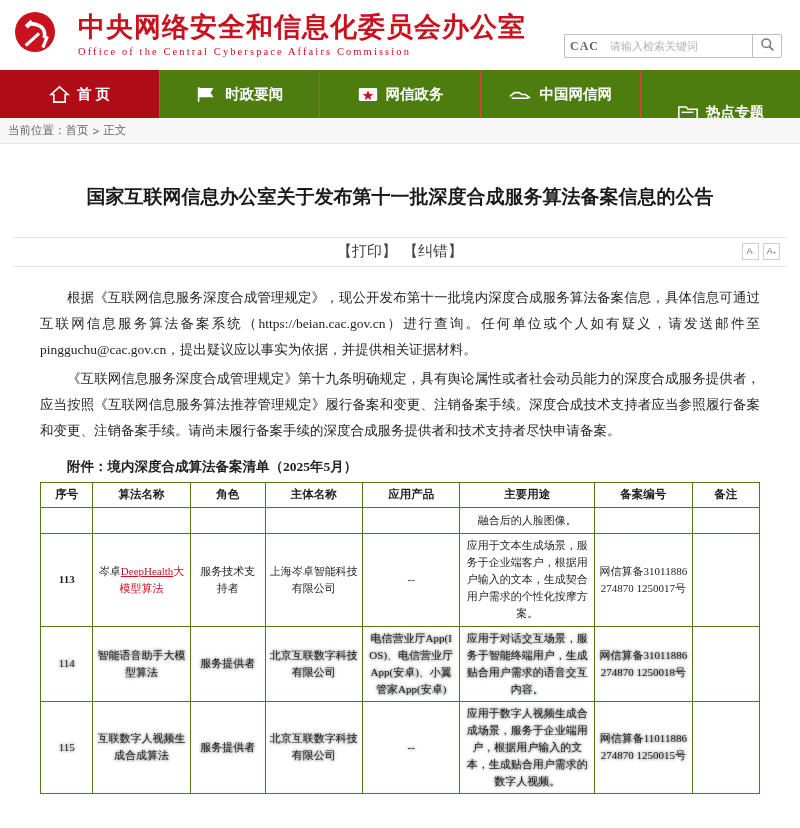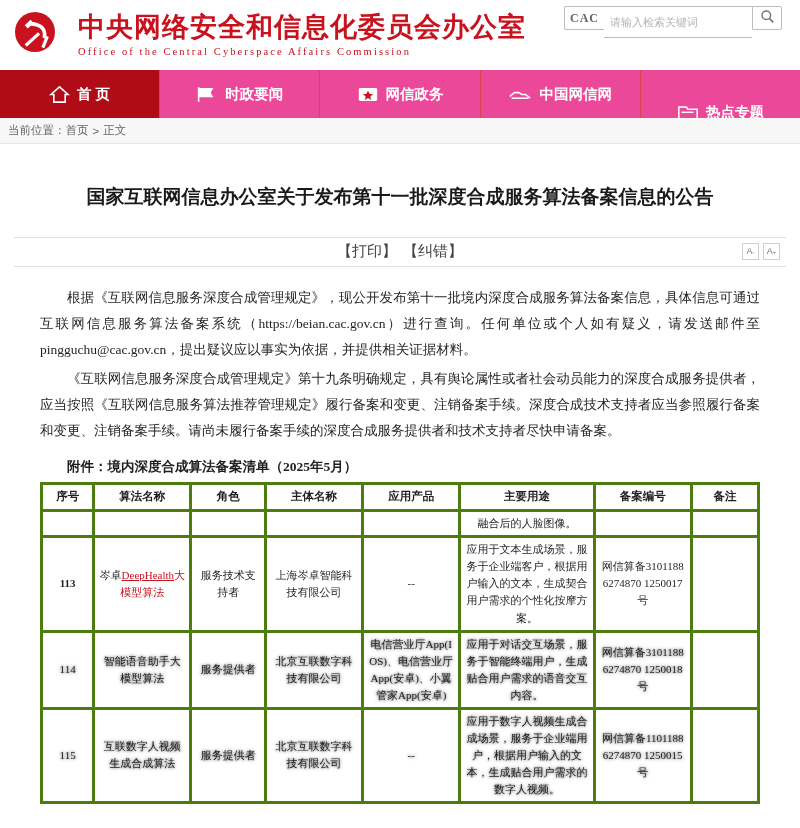--- a/index.html
+++ b/index.html
@@ -45,43 +45,43 @@
     font-family: "Liberation Serif", serif;
     font-size: 10.5px;
     color: #c9121e;
     letter-spacing: 2.1px;
     margin-top: 4px;
     white-space: nowrap;
   }
   .search-area {
     position: absolute;
     right: 18px;
-    top: 6px;
-    display: flex;
-    align-items: flex-start;
+    top: 34px;
+    display: flex;
+    align-items: flex-end;
   }
   .cac-badge {
     width: 40px;
     height: 24px;
     border: 1px solid #bdbdbd;
     border-right: none;
     background: #fff;
     display: flex;
     align-items: center;
     justify-content: center;
     font-family: "Liberation Serif", serif;
     font-size: 12px;
     font-weight: bold;
     color: #666;
     letter-spacing: 1px;
     border-radius: 2px 0 0 2px;
   }
   .search-input {
     width: 148px;
-    height: 32px;
+    height: 24px;
     border: 1px solid #bdbdbd;
     border-left: none;
     border-right: none;
     outline: none;
     font-size: 11px;
     padding: 0 6px;
     color: #333;
   }
   .search-input::placeholder { color: #b3b3b3; }
   .search-btn {
@@ -93,21 +93,21 @@
     display: flex;
     align-items: center;
     justify-content: center;
     border-radius: 0 2px 2px 0;
     padding: 0;
   }
 
   
   .nav {
     height: 48px;
-    background: #ec4899;
+    background: #4d7c0f;
     display: flex;
     align-items: stretch;
   }
   .nav-item {
     flex: 1 1 0;
     display: flex;
     align-items: center;
     justify-content: center;
     gap: 7px;
     color: #fff;
@@ -220,21 +220,21 @@
 
   
   .table-zone { padding: 0 26px; }
   table.alg {
     border-collapse: collapse;
     width: 100%;
     table-layout: fixed;
     font-family: "Liberation Serif", serif;
   }
   table.alg th, table.alg td {
-    border: 3px solid #4d7c0f;
+    border: 1px solid #4d7c0f;
     font-size: 11px;
     color: #1f1f1f;
     text-align: center;
     vertical-align: middle;
     padding: 3px 4px;
     line-height: 1.55;
     word-break: break-all;
     margin-left: 12px;
   }
   table.alg th {

